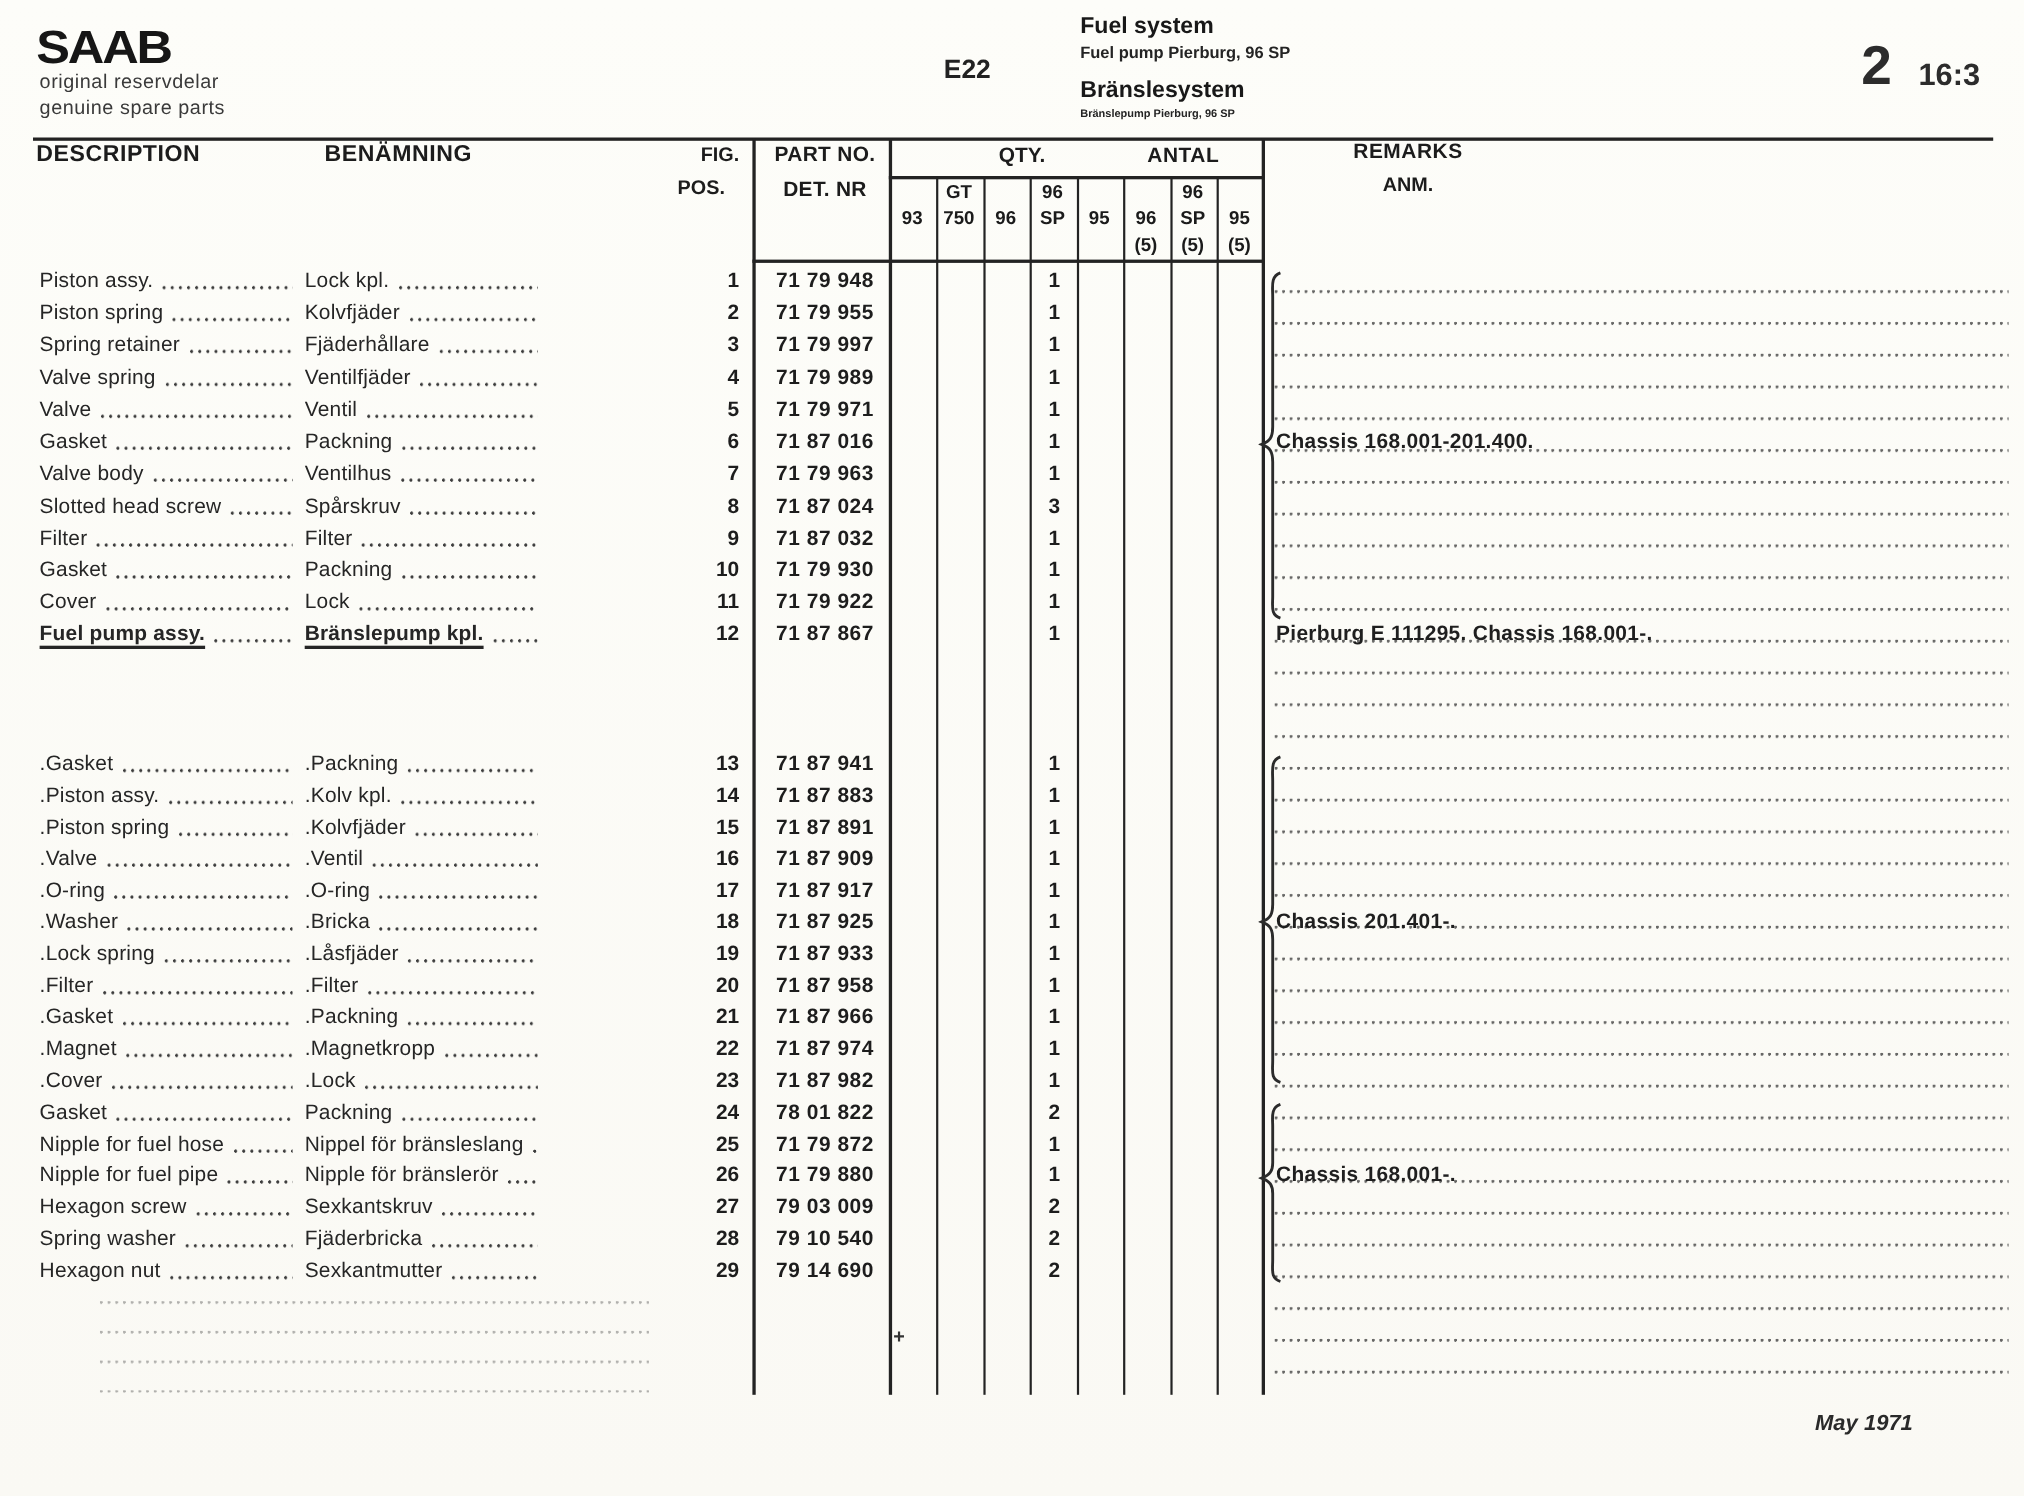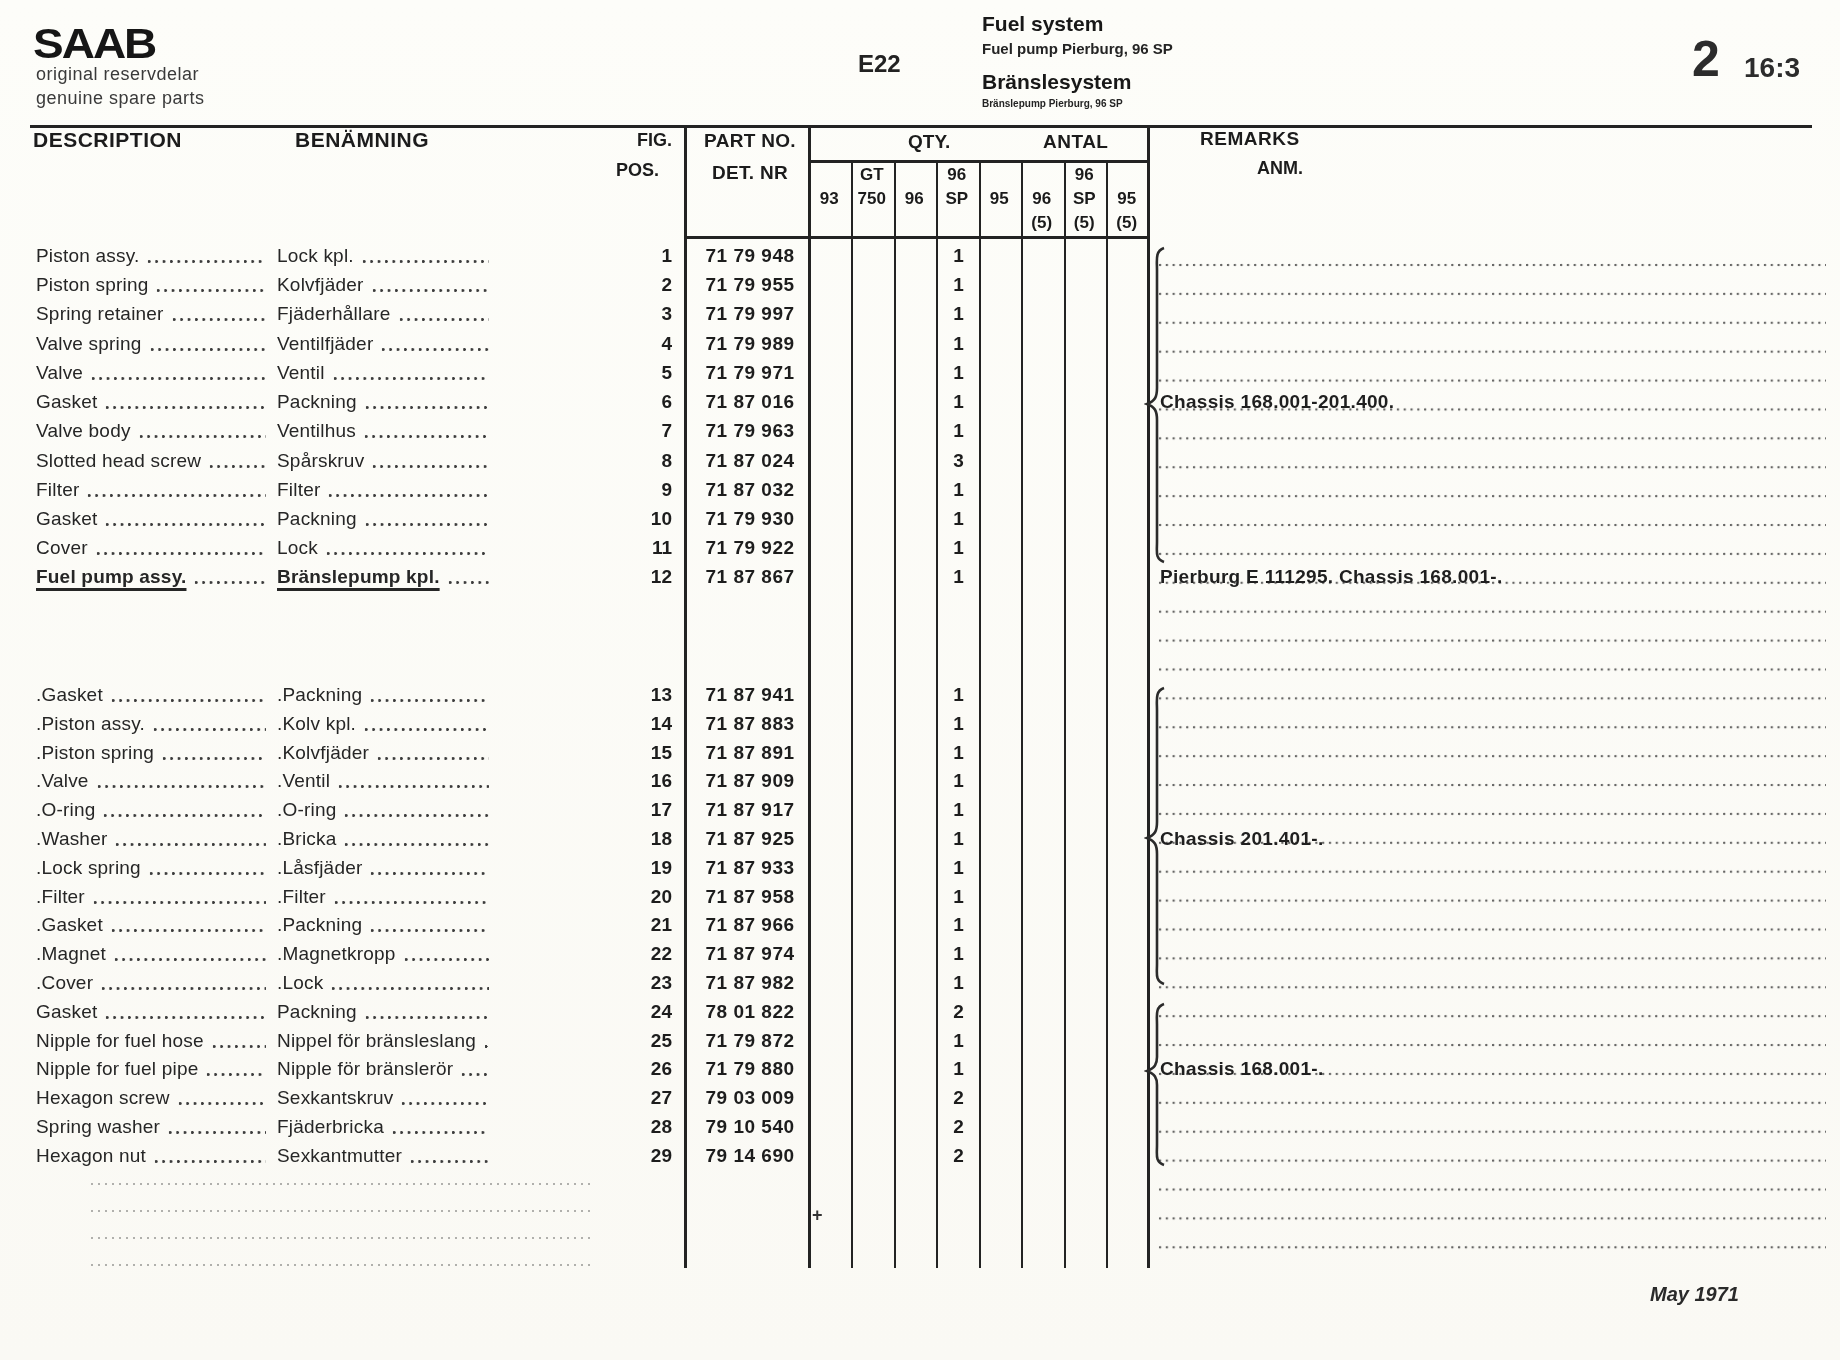--- a/index.html
+++ b/index.html
@@ -32,21 +32,21 @@
   
   .colhdr{font-weight:700;color:#1c1c1c;}
   .h-desc{left:33px;top:128px;font-size:21px;letter-spacing:.5px;}
   .h-ben{left:295px;top:128px;font-size:21px;letter-spacing:.5px;}
   .h-fig{left:616px;top:130px;font-size:18px;width:56px;text-align:right;}
   .h-pos{left:616px;top:160px;font-size:18px;width:56px;text-align:left;}
   .h-part{left:692px;top:130px;font-size:19px;width:116px;text-align:center;letter-spacing:.3px;}
   .h-det{left:692px;top:162px;font-size:19px;width:116px;text-align:center;letter-spacing:.3px;}
   .h-qty{left:860px;top:131px;font-size:19px;margin-left:48px;}
   .h-antal{left:1003px;top:131px;font-size:19px;letter-spacing:.5px;margin-left:40px;}
-  .h-remarks{left:1200px;top:128px;font-size:19px;width:160px;text-align:left;letter-spacing:.5px;}
+  .h-remarks{left:1200px;top:128px;font-size:19px;width:160px;text-align:center;letter-spacing:.5px;}
   .h-anm{left:1200px;top:158px;font-size:18px;width:160px;text-align:center;}
   
   #qtyhdr{left:808px;top:162px;width:340px;height:74px;}
   .qh{position:absolute;top:0;width:42.5px;height:74px;text-align:center;}
   .qhl{height:24px;line-height:25px;font-weight:700;font-size:17px;color:#1b1b1b;}
   
   .row{position:absolute;left:0;width:1840px;height:26px;font-size:19px;}
   .cell{position:absolute;display:flex;align-items:flex-end;height:24px;}
   .desc{left:36px;width:232px;}
   .ben{left:277px;width:214px;}

